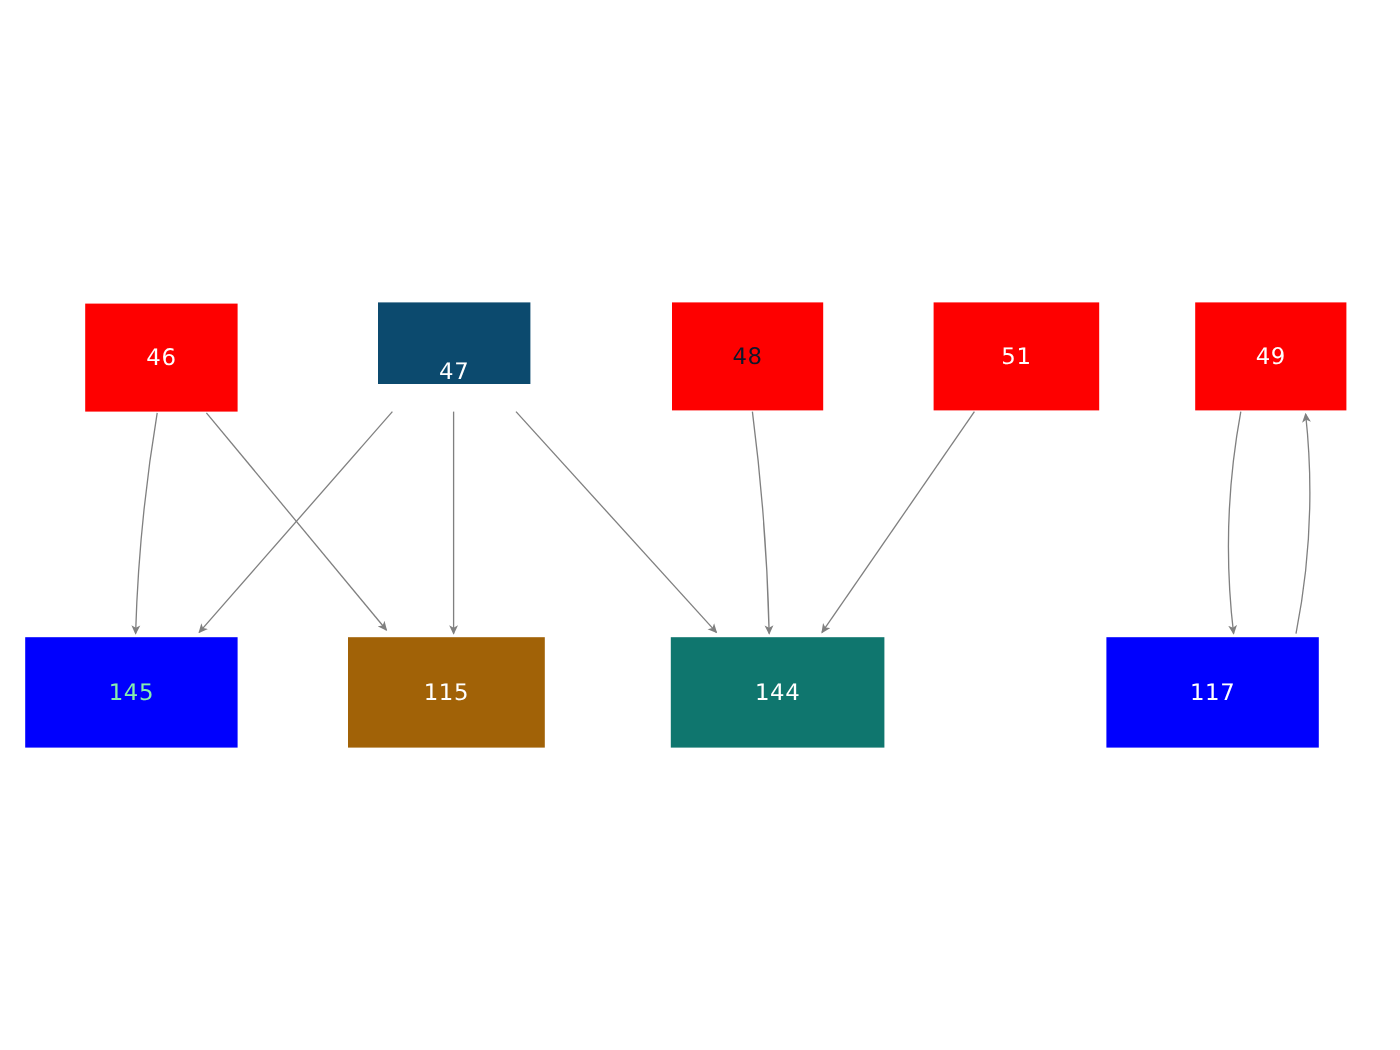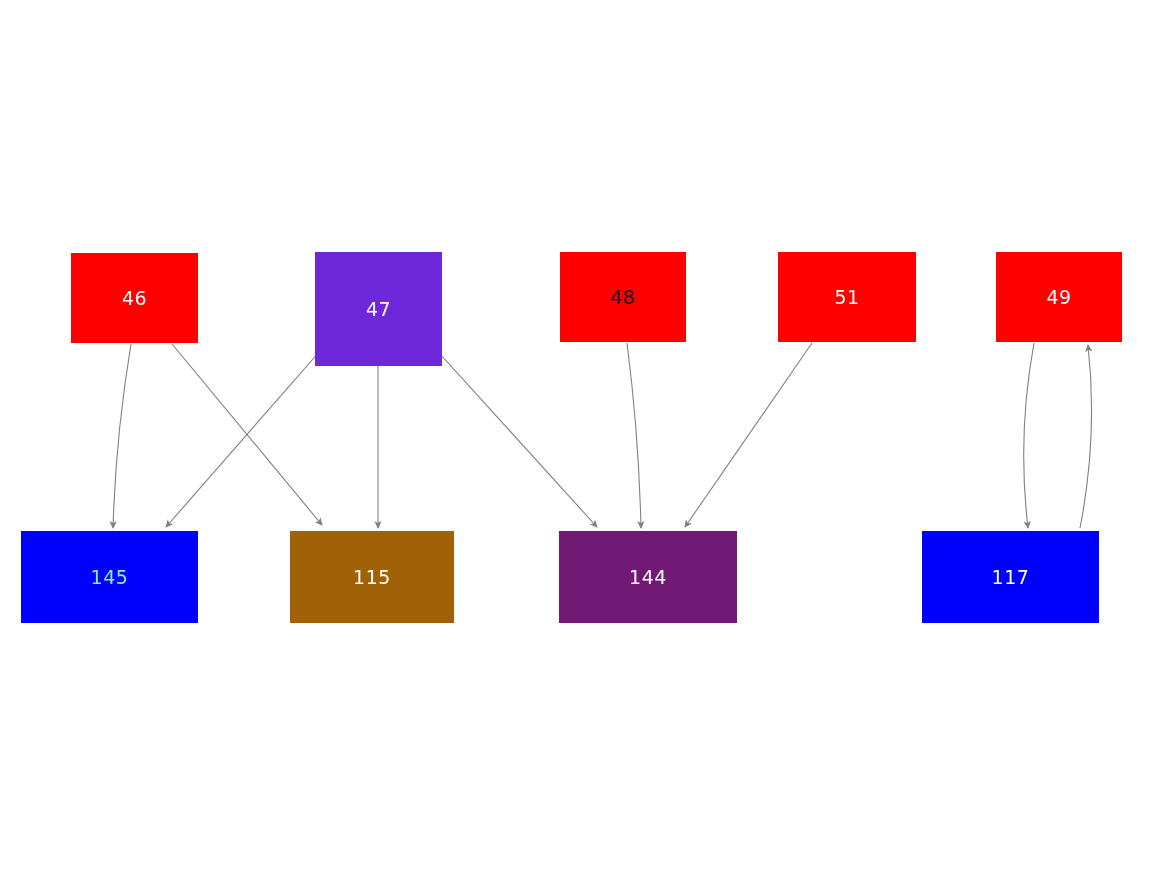--- a/index.html
+++ b/index.html
@@ -64,39 +64,39 @@
         <path d="M 812 343 L 685 527" fill="none" stroke="#808080" stroke-width="1.1" marker-end="url(#arrow)"></path>
         <path d="M 1034 343 Q 1017 435.5 1028 528" fill="none" stroke="#808080" stroke-width="1.1" marker-end="url(#arrow)"></path>
         <path d="M 1080 528 Q 1098 436.5 1088 345" fill="none" stroke="#808080" stroke-width="1.1" marker-end="url(#arrow)"></path>
       </g>
   </svg>
 
   <div id="nodes-group">
       <div class="node" style="left: 71px; top: 253px; width: 127px; height: 90px; background: rgb(254, 0, 0); color: rgb(255, 255, 255);">
         <span class="node-label">46</span>
       </div>
-      <div class="node" style="left: 315px; top: 252px; width: 127px; height: 114px; background: #6d28d9; color: rgb(255, 255, 255);">
+      <div class="node" style="left: 315px; top: 252px; width: 127px; height: 68px; background: #0c4a6e; color: rgb(255, 255, 255); align-items: flex-end;">
         <span class="node-label">47</span>
       </div>
       <div class="node" style="left: 560px; top: 252px; width: 126px; height: 90px; background: rgb(254, 0, 0); color: #0f172a;">
         <span class="node-label">48</span>
       </div>
       <div class="node" style="left: 778px; top: 252px; width: 138px; height: 90px; background: rgb(254, 0, 0); color: rgb(255, 255, 255);">
         <span class="node-label">51</span>
       </div>
       <div class="node" style="left: 996px; top: 252px; width: 126px; height: 90px; background: rgb(254, 0, 0); color: rgb(255, 255, 255); text-align: right;">
         <span class="node-label">49</span>
       </div>
       <div class="node" style="left: 21px; top: 531px; width: 177px; height: 92px; background: rgb(0, 0, 254); color: #86efac;">
         <span class="node-label">145</span>
       </div>
       <div class="node" style="left: 290px; top: 531px; width: 164px; height: 92px; background: #a16207; color: rgb(255, 255, 255);">
         <span class="node-label">115</span>
       </div>
-      <div class="node" style="left: 559px; top: 531px; width: 178px; height: 92px; background: #701a75; color: rgb(255, 255, 255);">
+      <div class="node" style="left: 559px; top: 531px; width: 178px; height: 92px; background: #0f766e; color: rgb(255, 255, 255);">
         <span class="node-label">144</span>
       </div>
       <div class="node" style="left: 922px; top: 531px; width: 177px; height: 92px; background: rgb(0, 0, 254); color: rgb(255, 255, 255);">
         <span class="node-label">117</span>
       </div>
     </div>
 
 </div>
 
 </body></html>

